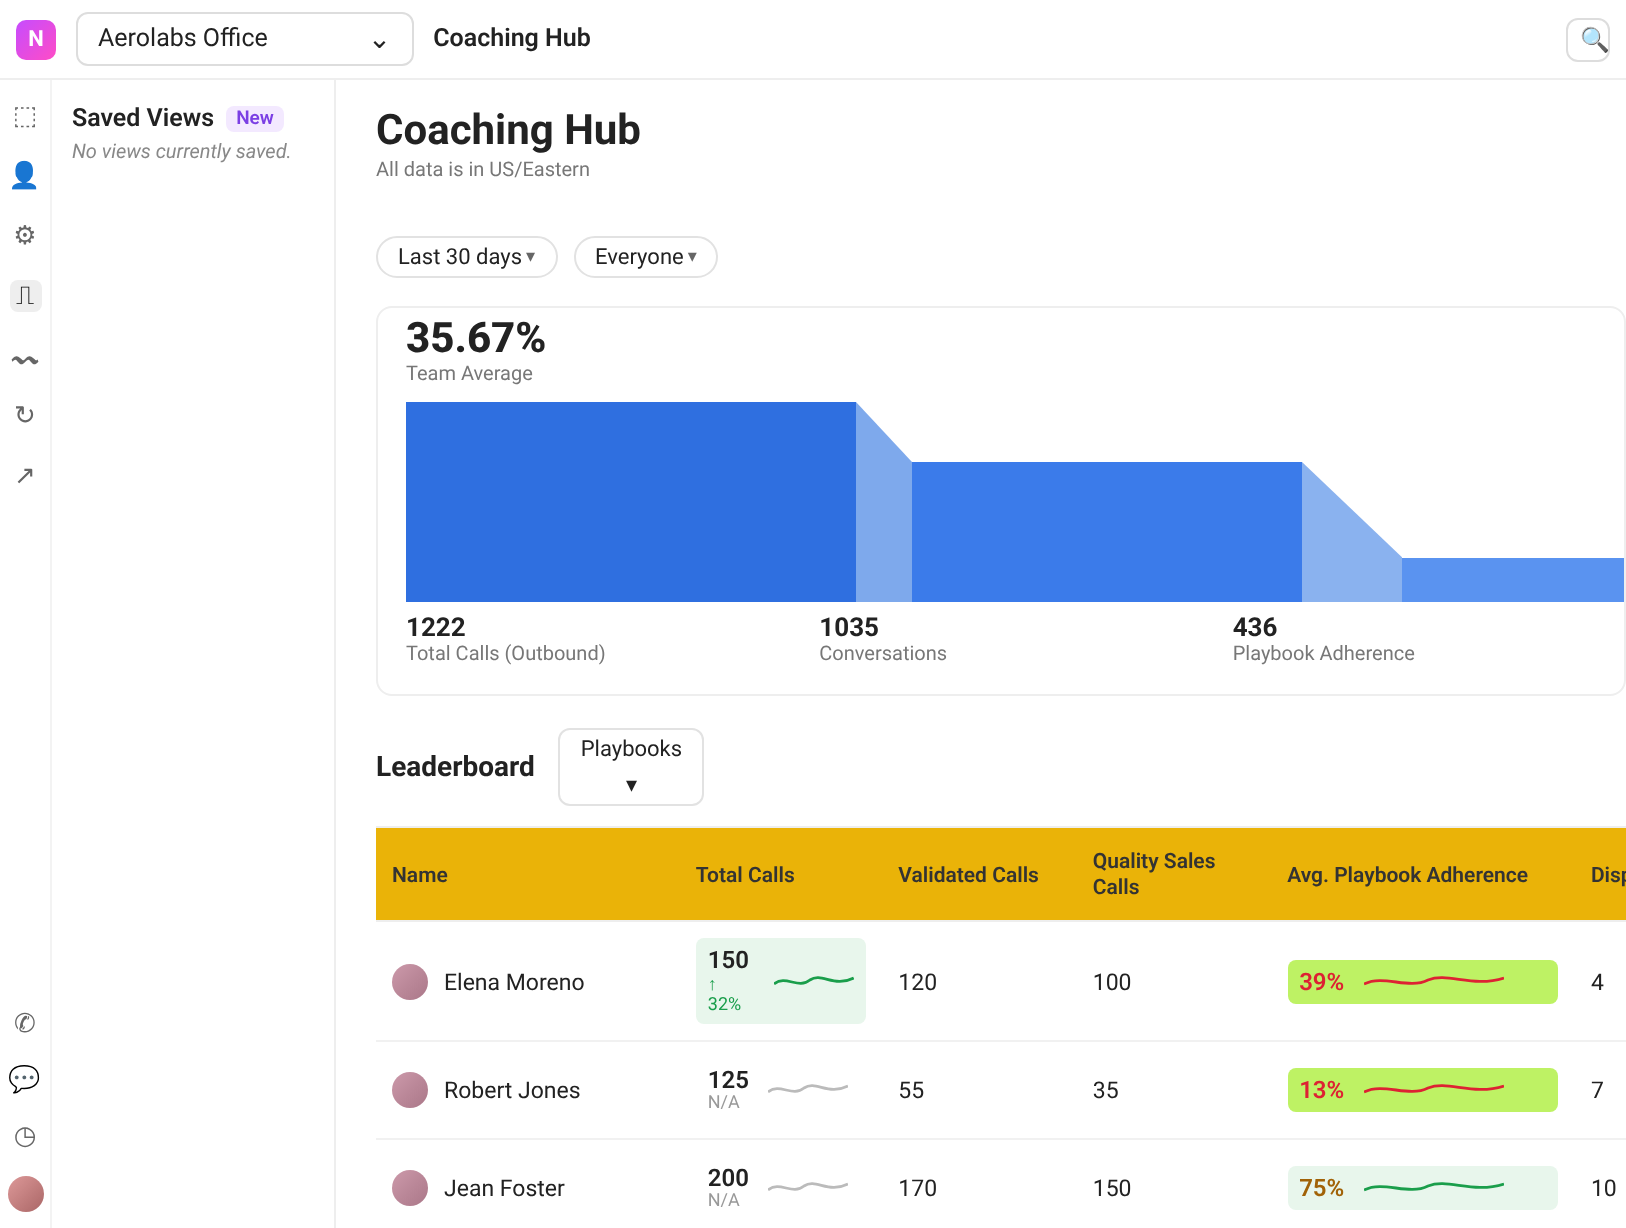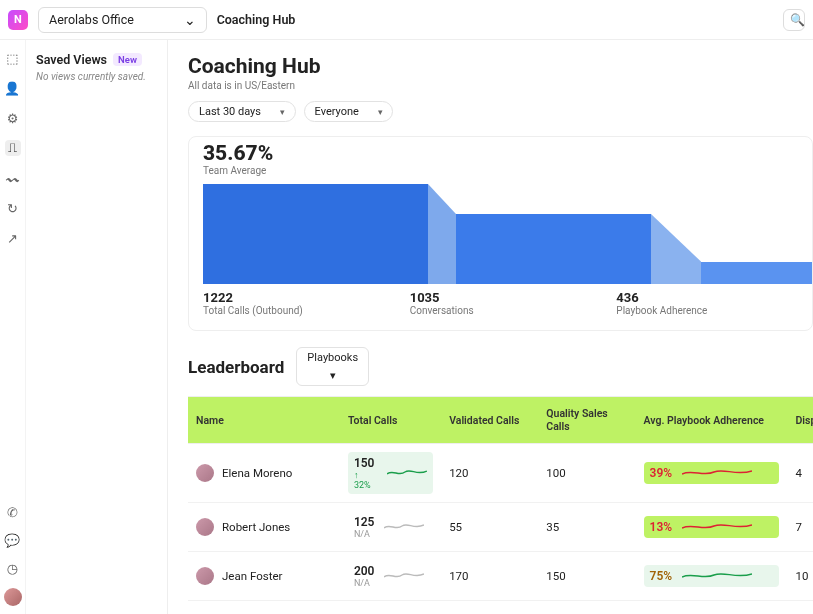--- a/index.html
+++ b/index.html
@@ -65,21 +65,21 @@
   .saved-sub { font-size:10px;color:#888;font-style:italic;margin-top:4px; }
 
   
   .main {
     position:absolute;left:168px;top:40px;right:0;bottom:0;
     overflow:hidden;padding:14px 0 0 20px;
   }
   .page-title { font-size:21px;font-weight:700; }
   .page-sub { font-size:10px;color:#777;margin-top:2px; }
   .pills { display:flex;gap:8px;margin-top:10px; }
-  .pill { border:1px solid #e2e2e2;border-radius:14px;padding:3px 10px;font-size:11px;display:flex;align-items:center;gap:19px;cursor:pointer; }
+  .pill { border:1px solid #e2e2e2;border-radius:14px;padding:3px 10px;font-size:11px;display:flex;align-items:center;gap:2px;cursor:pointer;margin-top:17px; }
   .pill .c { font-size:9px;color:#666; }
 
   
   .panel {
     border:1px solid #eee;border-radius:8px;margin-top:14px;
     margin-right:0; 
     overflow:hidden;
   }
   .panel-head { padding:10px 14px;font-size:14px;font-weight:700; }
   .panel-body { padding:4px 14px 14px 14px; }
@@ -92,25 +92,25 @@
   .bar2 { left:253px;width:195px;height:70px;background:#3b7bea; }
   .sl2  { left:448px;width:50px;height:70px;background:#8ab2ef;clip-path:polygon(0 0,100% 68%,100% 100%,0 100%); }
   .bar3 { left:498px;width:122px;height:22px;background:#5a93f0; }
   .funnel-labels { display:flex;width:620px;margin-top:6px; }
   .flab { flex:1; }
   .flab .n { font-size:13px;font-weight:700; }
   .flab .t { font-size:10px;color:#777; }
 
   
   .lb-head { display:flex;align-items:center;gap:12px;margin-top:16px; }
-  .lb-title { font-size:17px;font-weight:700; }
+  .lb-title { font-size:14px;font-weight:700; }
   .lb-pill { border:1px solid #e2e2e2;border-radius:6px;padding:3px 10px;font-size:11px;display:flex;align-items:center;gap:5px;cursor:pointer;flex-direction:column; }
 
   table.lb { border-collapse:collapse;margin-top:10px;width:640px;font-size:11.5px; }
-  table.lb th { text-align:left;font-weight:600;font-size:10.5px;color:#333;padding:10px 8px;border-top:1px solid #eee;border-bottom:1px solid #eee;background:#bef264; }
+  table.lb th { text-align:left;font-weight:600;font-size:10.5px;color:#333;padding:10px 8px;border-top:1px solid #eee;border-bottom:1px solid #eee;background:#eab308; }
   table.lb td { padding:8px 8px;border-bottom:1px solid #f1f1f1;vertical-align:middle; }
   .name-cell { display:flex;align-items:center;gap:8px; }
   .av { width:18px;height:18px;border-radius:50%;background:linear-gradient(135deg,#c9a,#a78);flex-shrink:0; }
   .tc-cell { display:flex;align-items:center;gap:10px;border-radius:4px;padding:4px 6px; }
   .tc-nums .n { font-size:12px;font-weight:600; }
   .tc-nums .d { font-size:9px; }
   .up { color:#1a9e4b; }
   .muted { color:#999; }
   .spark { width:40px;height:14px; }
   .bg-good { background:#e8f6ec; }

